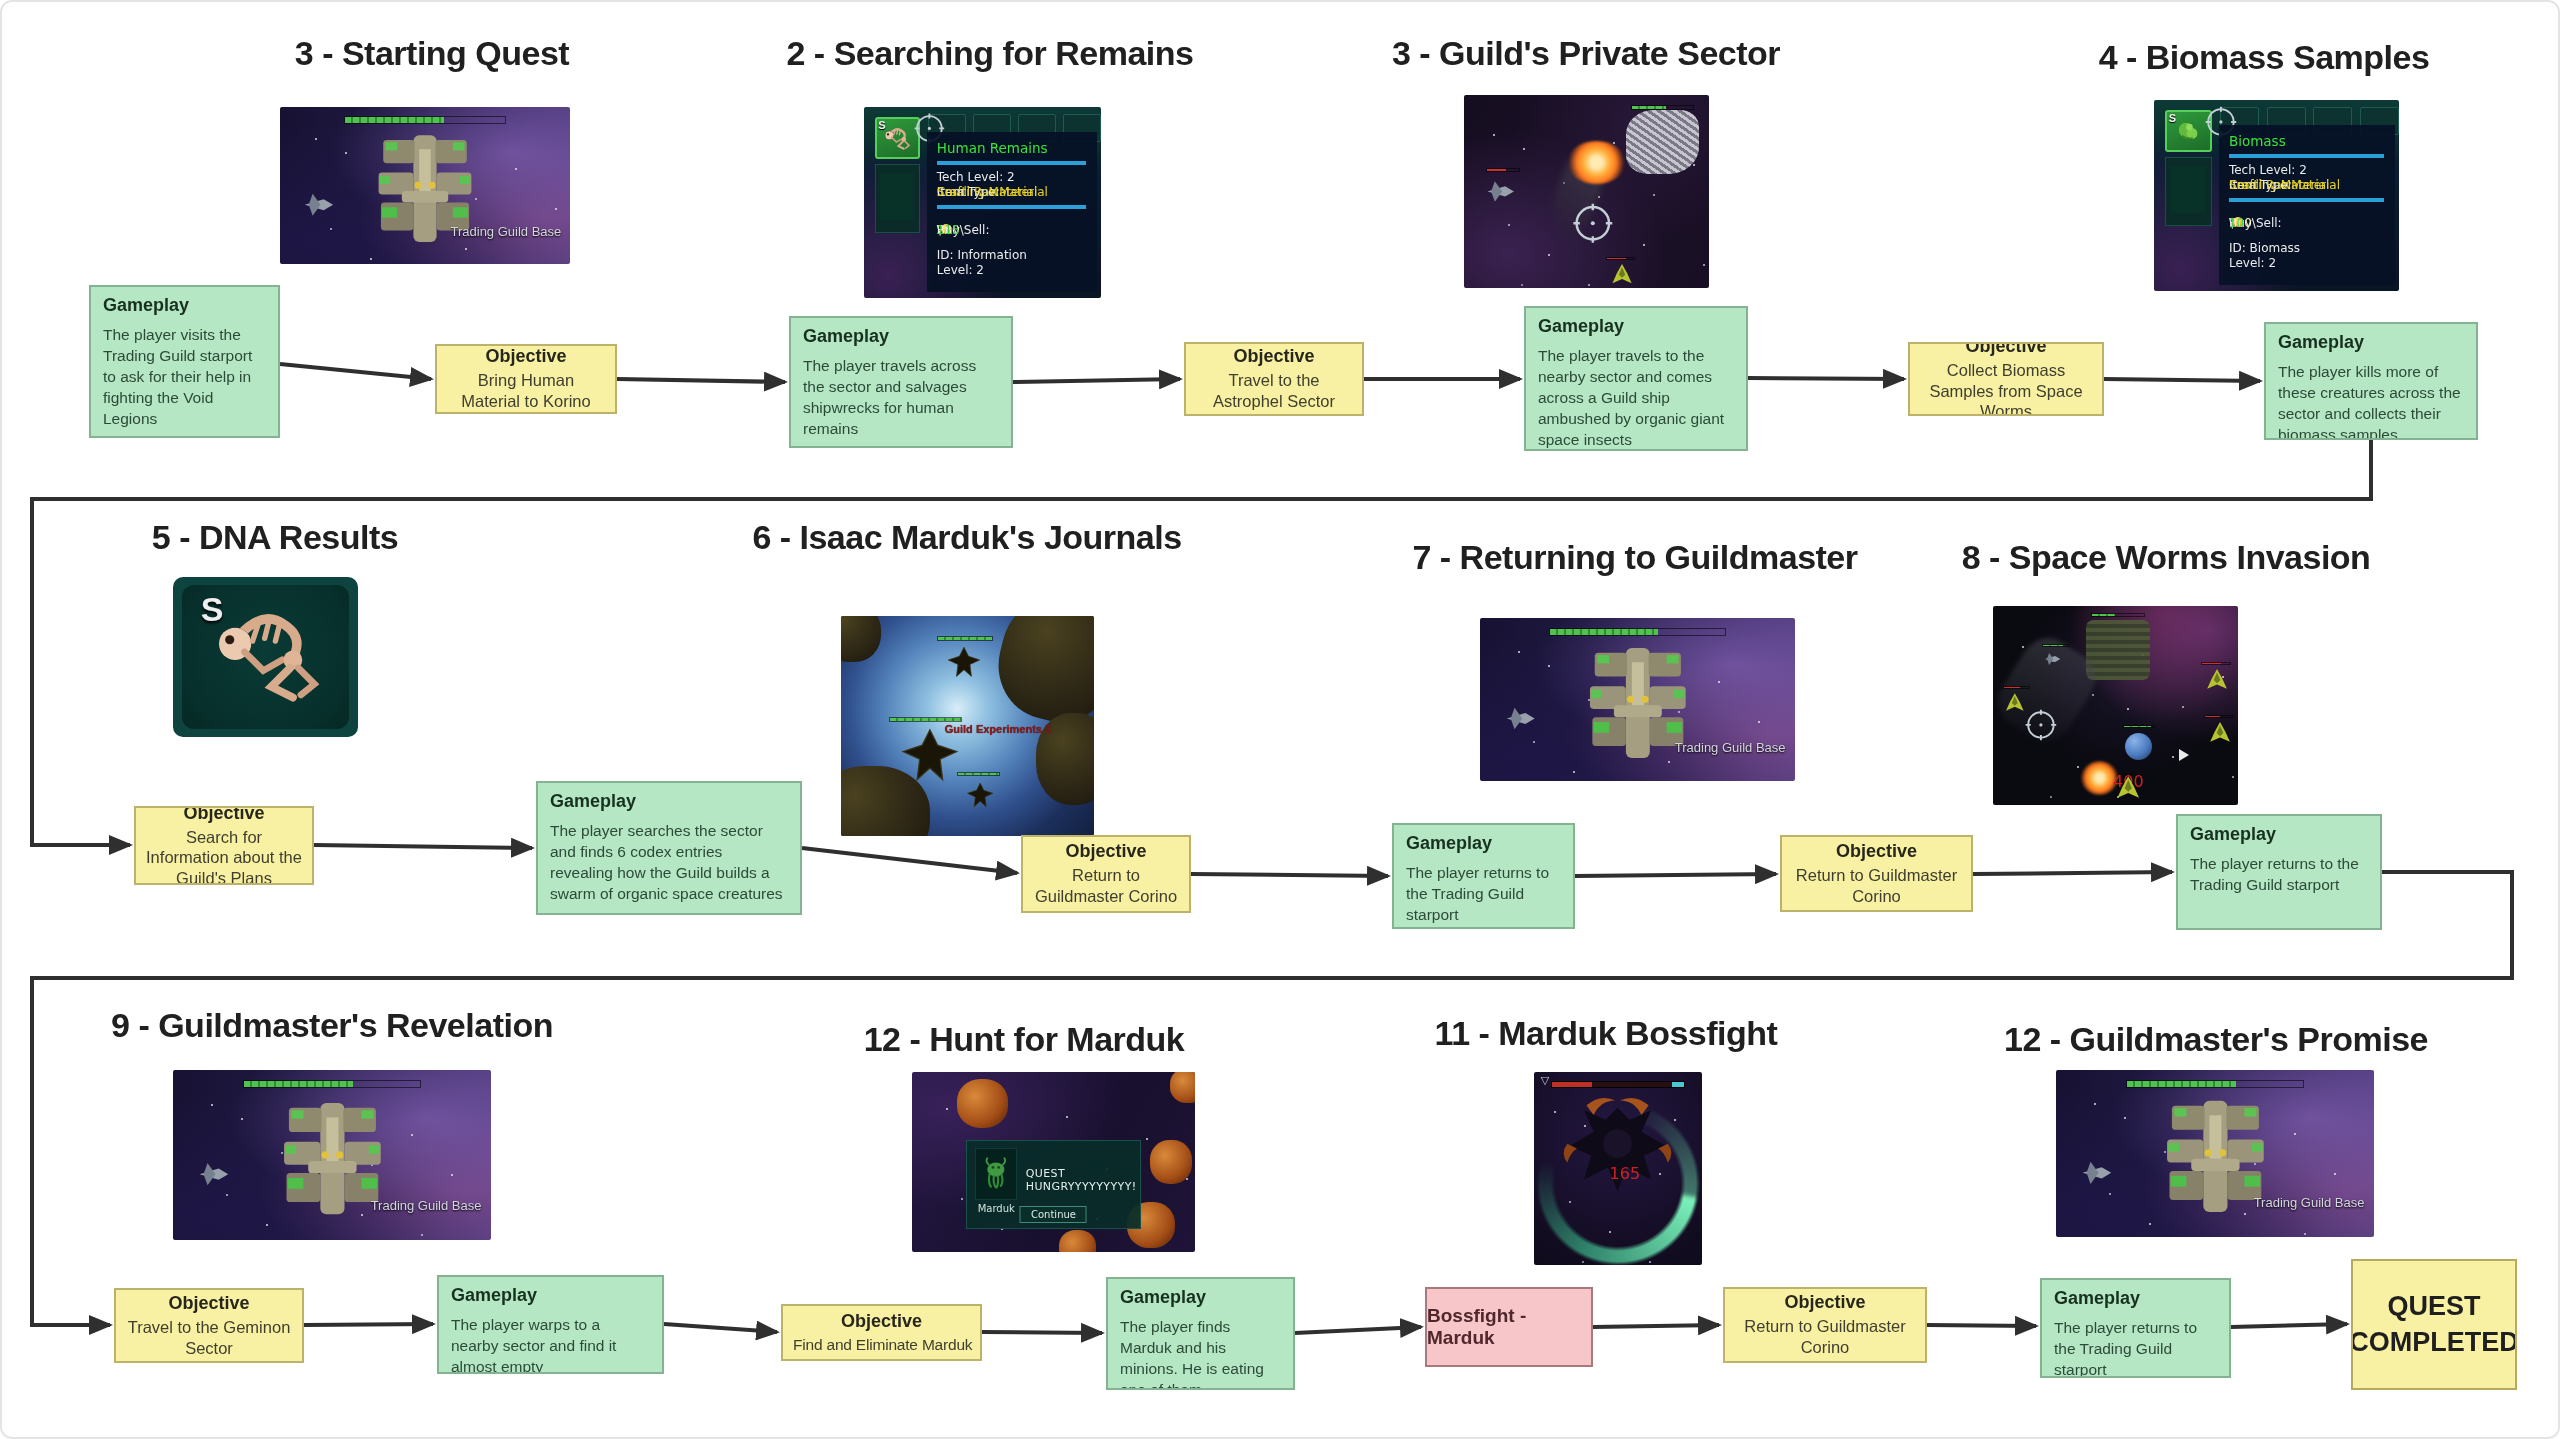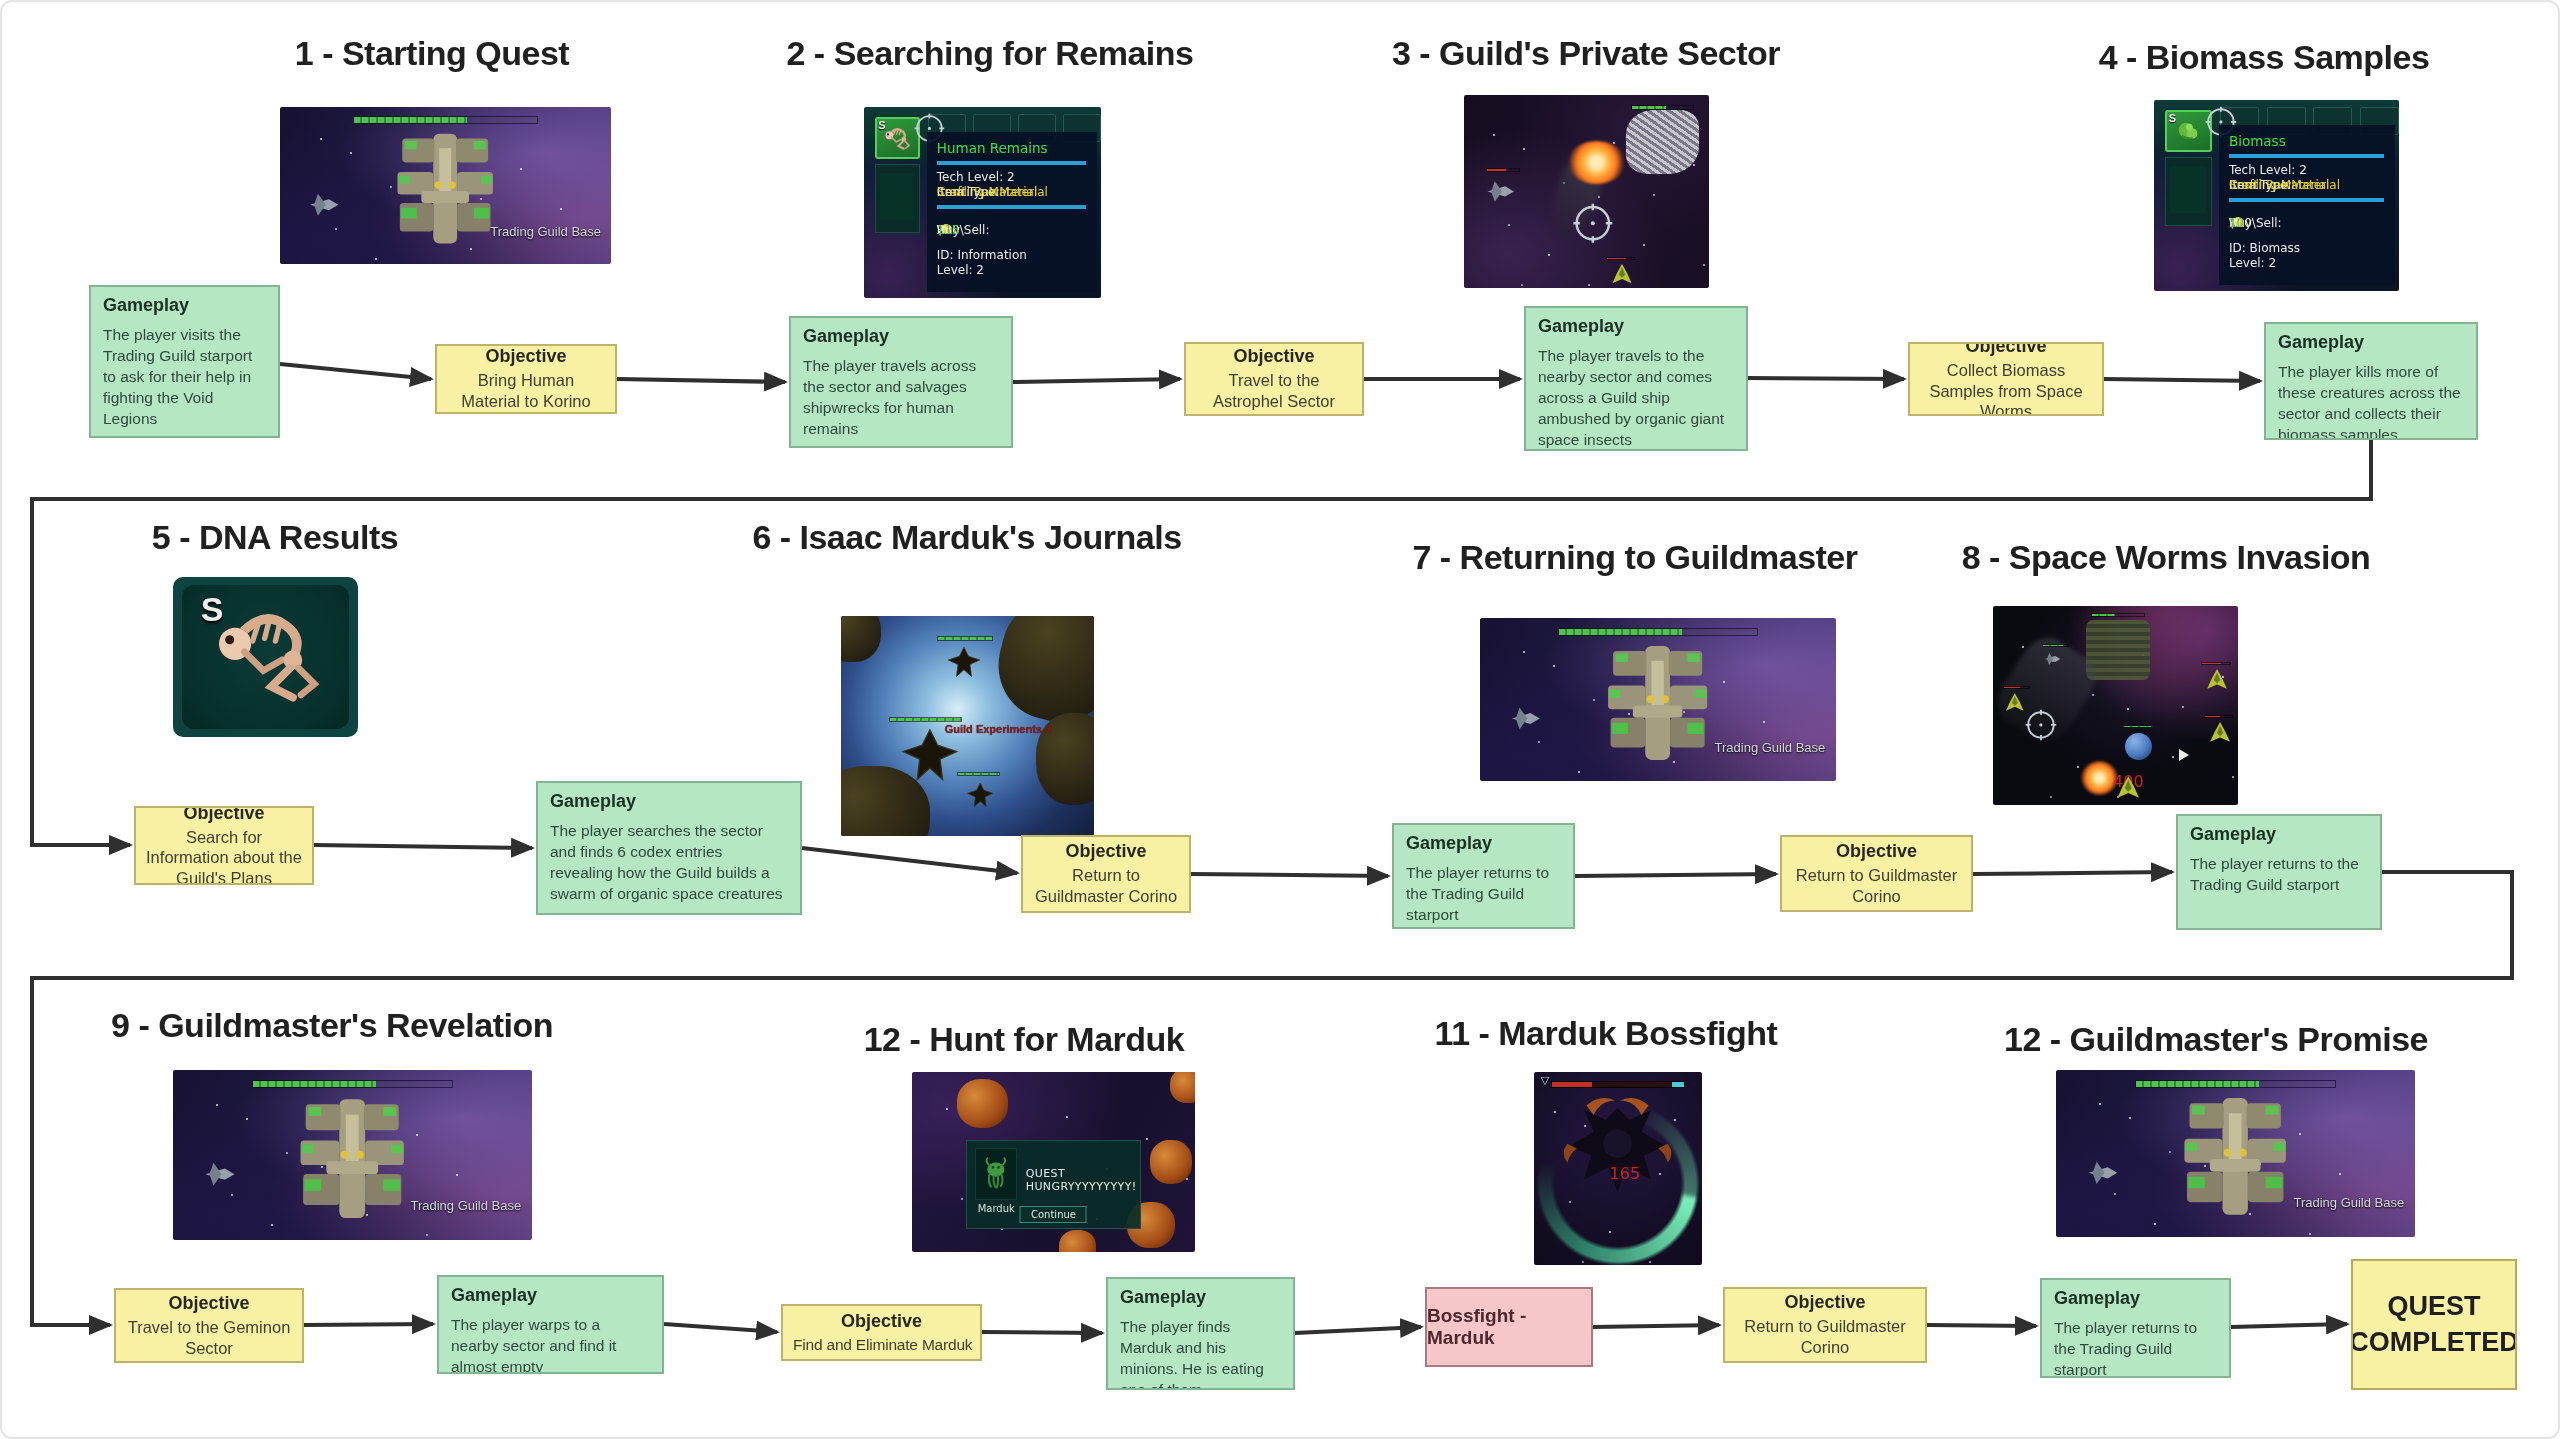--- a/index.html
+++ b/index.html
@@ -41,21 +41,21 @@
   .hbar .fill{height:100%;background:repeating-linear-gradient(90deg,#4fc24f 0 6px,#2c8f2e 6px 8px);}
   .hbar .rest{height:100%;flex:1;background:repeating-linear-gradient(90deg,#1e5c22 0 6px,#123c15 6px 8px);}
   .hbar.red .fill{background:#cf2f2f;}
   .hbar.red .rest{background:#3c0f0f;}
   .base-label{right:3%;bottom:16%;font-size:13px;color:#d4d7dd;text-shadow:0 1px 2px #000;white-space:nowrap;}
   
   .shot-base{background:
       radial-gradient(ellipse at 80% 28%, rgba(150,110,200,.55), transparent 55%),
       radial-gradient(ellipse at 92% 72%, rgba(190,100,170,.35), transparent 50%),
       radial-gradient(ellipse at 12% 85%, rgba(30,22,70,.9), transparent 60%),
-      linear-gradient(100deg,#171233 0%,#1f1942 35%,#33265c 65%,#4d3a7c 100%); padding-left: 41px;}
+      linear-gradient(100deg,#171233 0%,#1f1942 35%,#33265c 65%,#4d3a7c 100%);}
   
   .shot-tt{background:
       radial-gradient(circle at 10% 88%, rgba(70,35,95,.8), transparent 45%),
       linear-gradient(180deg,#0d3936 0%,#0c322f 14%,#0a1d33 34%,#091424 100%);}
   .tt-slot-empty{top:3.5%;width:16%;height:15%;background:#0c332f;border:1px solid #1d5a50;border-radius:2px;}
   .tt-itemslot{left:4.5%;top:5%;width:19%;height:22%;border:2px solid #55cf5a;border-radius:3px;
       background:linear-gradient(160deg,#2f9a3c,#1d6e29);}
   .slot-letter{left:4%;top:0;font-size:11px;font-weight:700;color:#f0f0f0;text-shadow:0 1px 1px #000;}
   .tt-leftcol{left:4.5%;top:30%;width:19%;height:36%;background:#0a2b27;border:1px solid #155045;}
   .tt-leftcol i{position:absolute;left:10%;top:12%;width:80%;height:70%;background:#083128;display:block;}
@@ -223,21 +223,21 @@
     <polyline class="arrow" points="2380,870 2510,870 2510,976 30,976 30,1323 108,1323" marker-end="url(#ah)"></polyline>
     <line class="arrow" x1="302" y1="1323" x2="431" y2="1322" marker-end="url(#ah)"></line>
     <line class="arrow" x1="662" y1="1322" x2="775" y2="1330" marker-end="url(#ah)"></line>
     <line class="arrow" x1="980" y1="1330" x2="1100" y2="1331" marker-end="url(#ah)"></line>
     <line class="arrow" x1="1293" y1="1331" x2="1419" y2="1325" marker-end="url(#ah)"></line>
     <line class="arrow" x1="1591" y1="1325" x2="1717" y2="1323" marker-end="url(#ah)"></line>
     <line class="arrow" x1="1925" y1="1323" x2="2034" y2="1324" marker-end="url(#ah)"></line>
     <line class="arrow" x1="2229" y1="1325" x2="2345" y2="1322" marker-end="url(#ah)"></line>
   </svg>
 
-  <div class="qtitle" style="left:430px;top:32px">1 - Starting Quest</div>
+  <div class="qtitle" style="left:430px;top:32px">3 - Starting Quest</div>
   <div class="qtitle" style="left:988px;top:32px">2 - Searching for Remains</div>
   <div class="qtitle" style="left:1584px;top:32px">3 - Guild's Private Sector</div>
   <div class="qtitle" style="left:2262px;top:36px">4 - Biomass Samples</div>
   <div class="qtitle" style="left:273px;top:516px">5 - DNA Results</div>
   <div class="qtitle" style="left:965px;top:516px">6 - Isaac Marduk's Journals</div>
   <div class="qtitle" style="left:1633px;top:536px">7 - Returning to Guildmaster</div>
   <div class="qtitle" style="left:2164px;top:536px">8 - Space Worms Invasion</div>
   <div class="qtitle" style="left:330px;top:1004px">9 - Guildmaster's Revelation</div>
   <div class="qtitle" style="left:1022px;top:1018px">12 - Hunt for Marduk</div>
   <div class="qtitle" style="left:1604px;top:1012px">11 - Marduk Bossfight</div>

